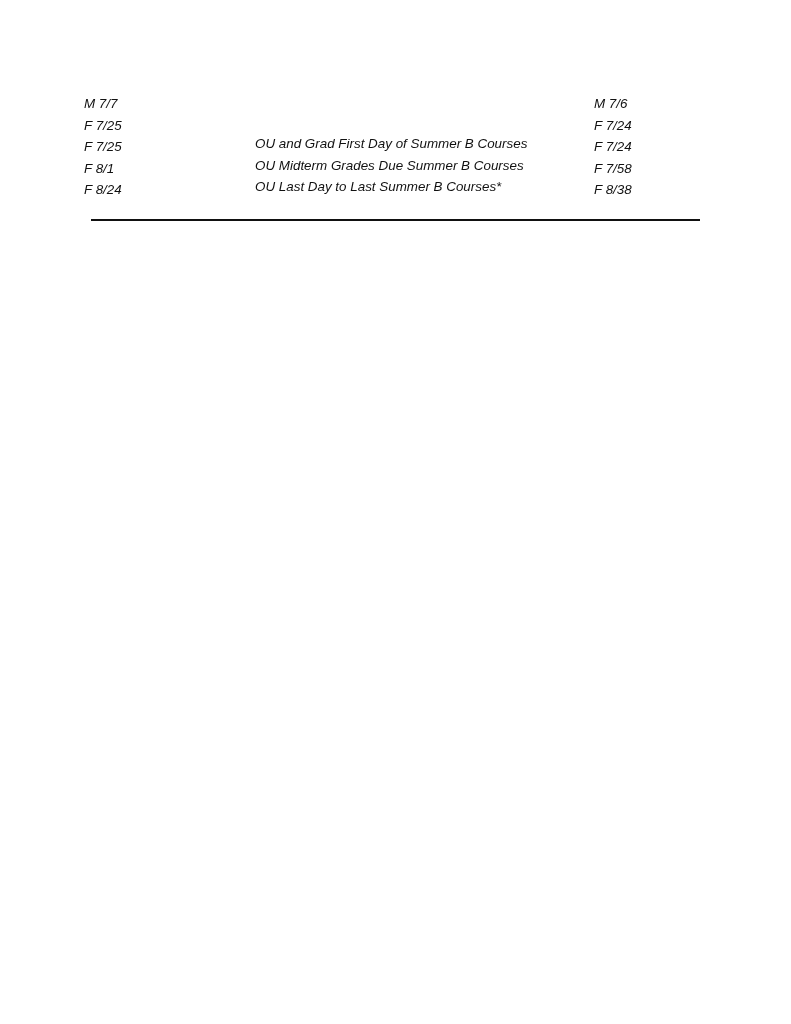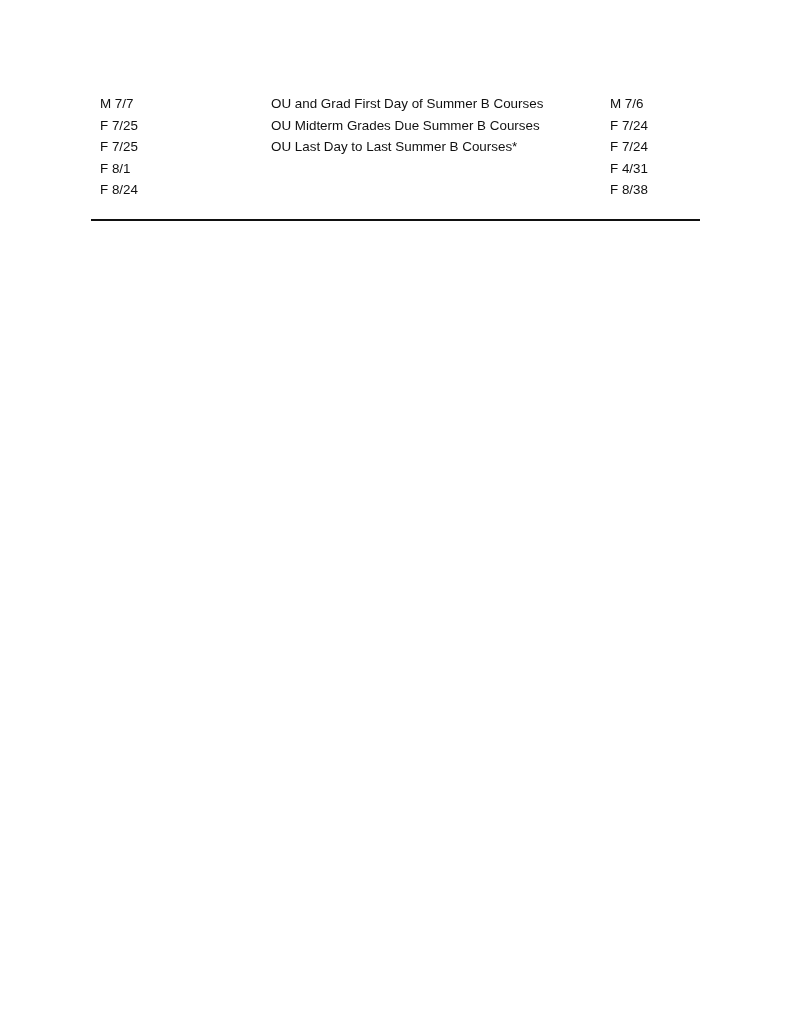--- a/index.html
+++ b/index.html
@@ -15,38 +15,40 @@
       font-family: "Liberation Sans", "DejaVu Sans", sans-serif;
       color: #111111;
     }
     .page {
       position: absolute;
       left: 0; top: 0;
       width: 791px; height: 1024px;
     }
     .schedule {
       position: absolute;
-      left: 100px;
+      left: 84px;
       top: 93px;
       width: 610px;
+      font-style: italic;
     }
     .row {
       position: relative;
       height: 21.5px;
       font-size: 13.4px;
       line-height: 21.5px;
       white-space: nowrap;
     }
     .col-date {
       position: absolute;
       left: 0;
     }
     .col-event {
       position: absolute;
       left: 171px;
+      margin-top: 40px;
     }
     .col-alt {
       position: absolute;
       left: 474px;
       margin-left: 36px;
     }
     .rule {
       position: absolute;
       left: 91px;
       top: 219px;
@@ -70,21 +72,21 @@
       <span class="col-event">OU Midterm Grades Due Summer B Courses</span>
       <span class="col-alt">F 7/24</span>
     </div>
     <div class="row">
       <span class="col-date">F 7/25</span>
       <span class="col-event">OU Last Day to Last Summer B Courses*</span>
       <span class="col-alt">F 7/24</span>
     </div>
     <div class="row">
       <span class="col-date">F 8/1</span>
-      <span class="col-alt">F 4/31</span>
+      <span class="col-alt">F 7/58</span>
     </div>
     <div class="row">
       <span class="col-date">F 8/24</span>
       <span class="col-alt">F 8/38</span>
     </div>
   </div>
   <div class="rule"></div>
 </div>
 
 </body></html>

